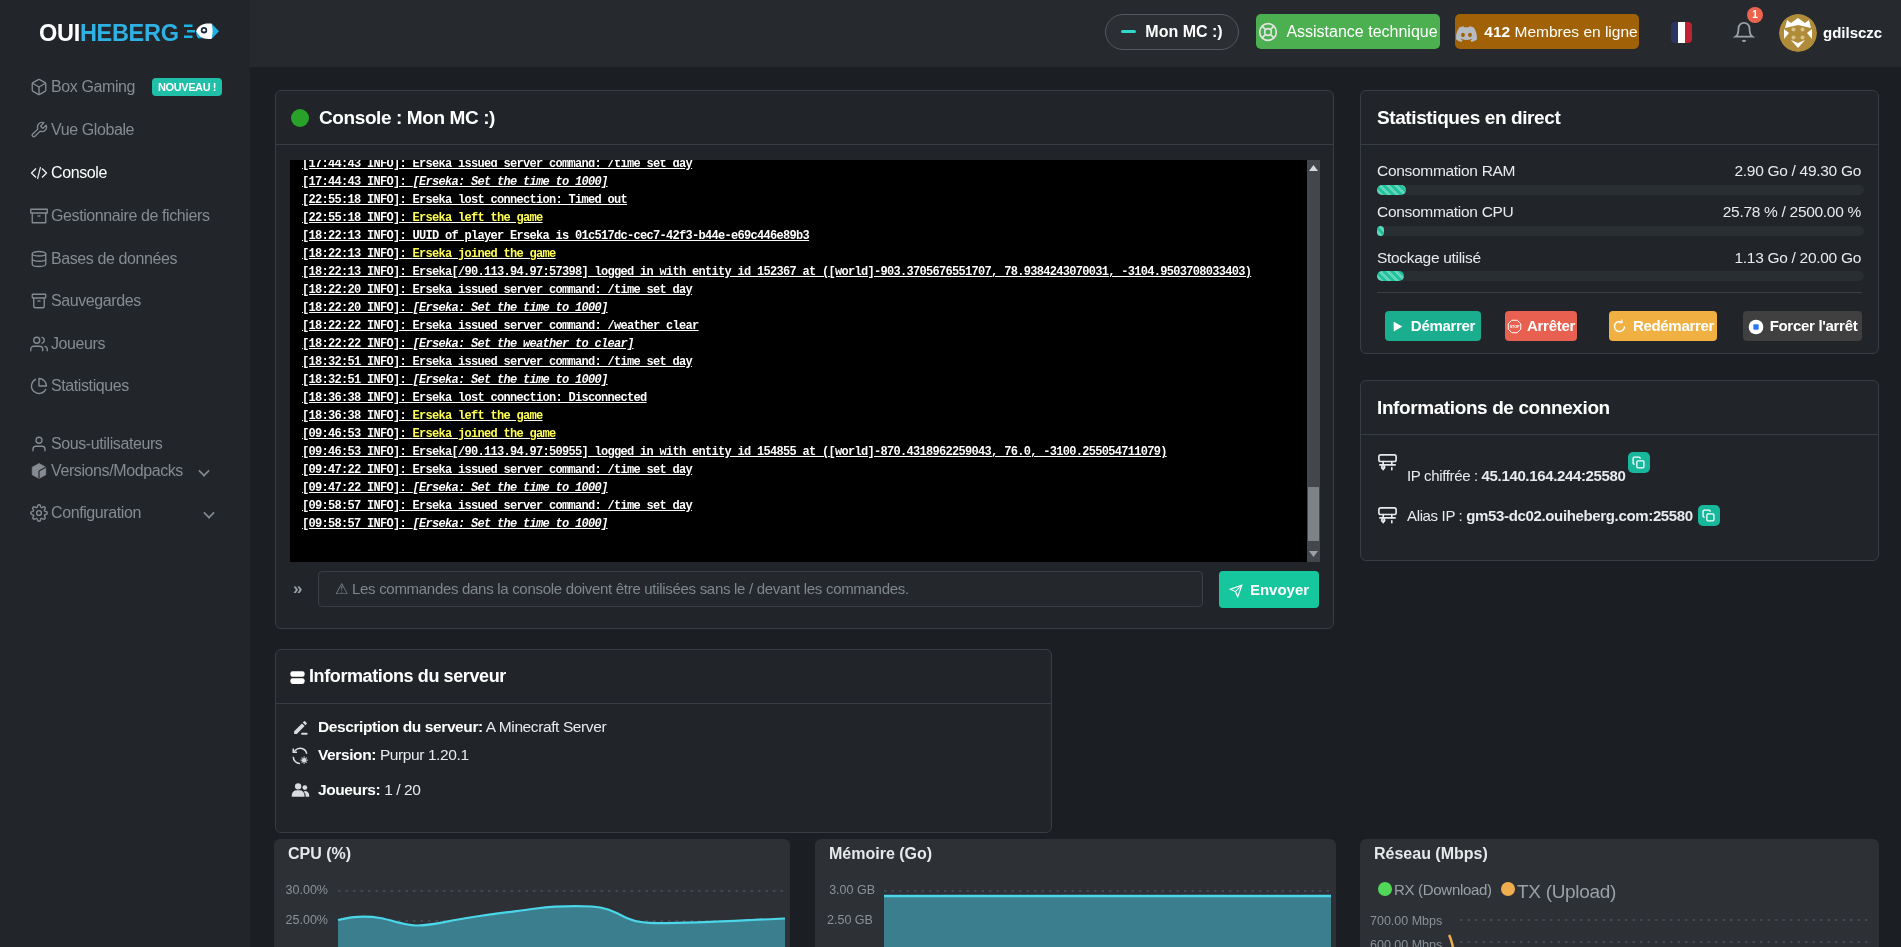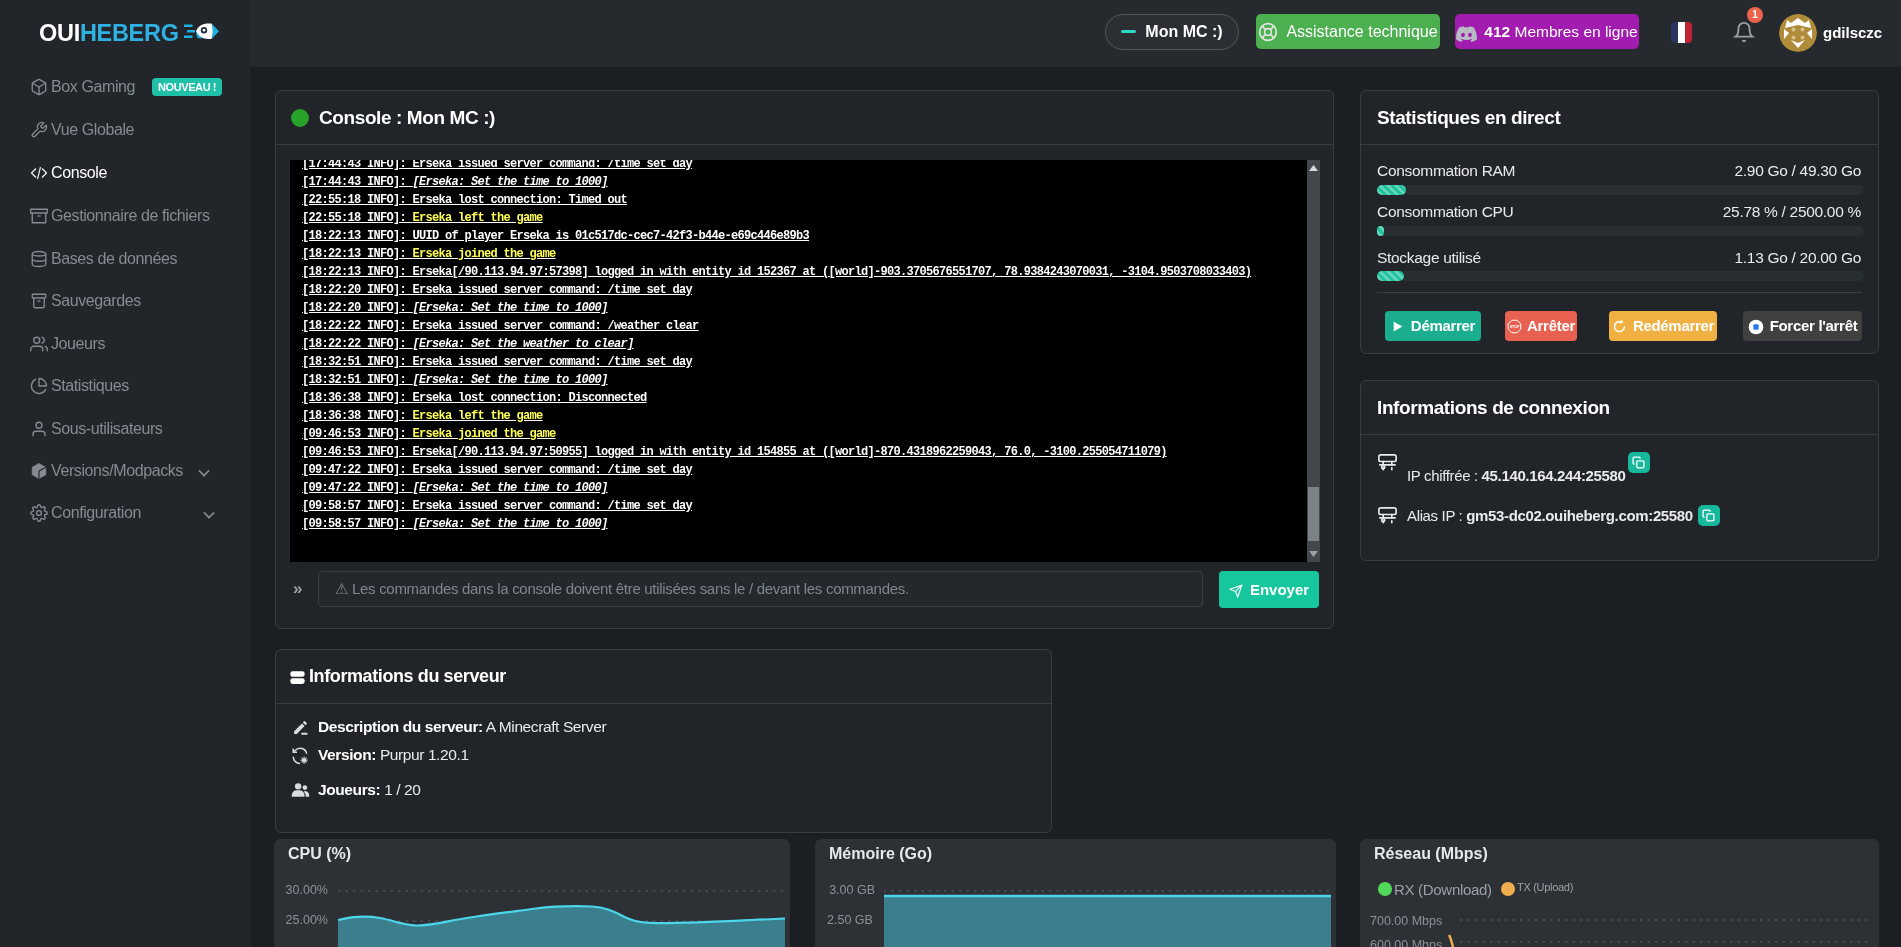--- a/index.html
+++ b/index.html
@@ -9,21 +9,21 @@
 
 #topbar { position:absolute; left:0; top:0; width:1901px; height:67px; background:#262a2e; }
 #logoarea { position:absolute; left:0; top:0; width:250px; height:67px; background:#22262a; }
 #logo { position:absolute; left:39px; top:20px; font-size:23.5px; font-weight:bold; letter-spacing:-0.3px; }
 #logo .w { color:#ffffff; } #logo .c { color:#2fb1e3; }
 
 .pill { position:absolute; left:1105px; top:14px; width:134px; height:36px; background:#2b2f34; border:1px solid #53585e; border-radius:18px; color:#fff; font-weight:bold; font-size:16px; line-height:34px; text-align:center; }
 .pill .dash { display:inline-block; width:15px; height:3px; background:#2fd9c8; border-radius:2px; vertical-align:middle; margin-right:9px; margin-top:-3px; }
 
 .btn-green { position:absolute; left:1256px; top:14px; width:184px; height:35px; background:#4caf50; border-radius:5px; color:#fff; font-size:16px; line-height:35px; text-align:center; }
-.btn-discord { position:absolute; left:1455px; top:14px; width:184px; height:35px; background:#a21caf; border-radius:5px; color:#fff; font-size:15.5px; line-height:35px; text-align:center; }
+.btn-discord { position:absolute; left:1455px; top:14px; width:184px; height:35px; background:#a16207; border-radius:5px; color:#fff; font-size:15.5px; line-height:35px; text-align:center; }
 
 #flag { position:absolute; left:1671px; top:22px; width:21px; height:21px; border-radius:4px; overflow:hidden; }
 #flag div { float:left; width:7px; height:21px; }
 
 #bellwrap { position:absolute; left:1733px; top:21px; }
 #badge { position:absolute; left:1747px; top:7px; width:16px; height:16px; background:#ec644d; border-radius:50%; color:#fff; font-size:10px; font-weight:bold; text-align:center; line-height:16px; }
 #avatar { position:absolute; left:1779px; top:14px; width:38px; height:38px; border-radius:50%; overflow:hidden; }
 #username { position:absolute; left:1823px; top:24px; color:#fff; font-weight:bold; font-size:15px; }
 
 
@@ -180,21 +180,21 @@
       </svg>
       <span class="lbl">Joueurs</span>
     </div>
   <div class="mitem" style="top:308px;">
       <svg width="18" height="18" viewBox="0 0 24 24" fill="none" stroke="#848b92" stroke-width="1.8" stroke-linejoin="round">
         <path d="M21.21 15.89A10 10 0 1 1 8 2.83"></path>
         <path d="M22 12A10 10 0 0 0 12 2v10z"></path>
       </svg>
       <span class="lbl">Statistiques</span>
     </div>
-  <div class="mitem" style="top:351px;padding-left:39px;">
+  <div class="mitem" style="top:366px;padding-left:39px;">
       <svg width="18" height="18" viewBox="0 0 24 24" fill="none" stroke="#848b92" stroke-width="1.8" stroke-linecap="round">
         <path d="M20 21v-2a4 4 0 0 0-4-4H8a4 4 0 0 0-4 4v2"></path>
         <circle cx="12" cy="7" r="4"></circle>
       </svg>
       <span class="lbl">Sous-utilisateurs</span>
     </div>
   <div class="mitem" style="top:393px;">
       <svg width="18" height="18" viewBox="0 0 24 24" fill="#848b92" stroke="#848b92" stroke-width="1" stroke-linejoin="round">
         <path d="M12 2 3 7v10l9 5 9-5V7z"></path>
         <path d="M12 12v10" stroke="#22262a" stroke-width="1.5"></path>
@@ -379,20 +379,20 @@
     <path d="M69,52 L516,52" stroke="#43484e" stroke-width="2" stroke-dasharray="2.5 5" fill="none"></path>
     <path d="M69,57 L516,57 L516,108 L69,108 Z" fill="#3b7f8e"></path>
     <path d="M69,57 L516,57" fill="none" stroke="#4bd6ea" stroke-width="2.5"></path>
   </svg>
 </div>
 <div class="chart" id="netchart" style="left:1360px; width:519px;">
   <div class="title">Réseau (Mbps)</div>
   <span style="position:absolute; left:18px; top:43px; width:14px; height:14px; border-radius:50%; background:#52d858;"></span>
   <span style="position:absolute; left:34px; top:42px; color:#9aa0a8; font-size:15px; letter-spacing:-0.3px;">RX (Download)</span>
   <span style="position:absolute; left:141px; top:43px; width:14px; height:14px; border-radius:50%; background:#f0ad4e;"></span>
-  <span style="position:absolute; left:157px; top:42px; color:#9aa0a8; font-size:11px; letter-spacing:-0.3px;">TX (Upload)</span>
+  <span style="position:absolute; left:157px; top:42px; color:#9aa0a8; font-size:19px; letter-spacing:-0.3px;">TX (Upload)</span>
   <div class="ylab" style="left:10px; top:75px;">700.00 Mbps</div>
   <div class="ylab" style="left:10px; top:99px;">600.00 Mbps</div>
   <svg style="position:absolute; left:0; top:0;" width="519" height="108" viewBox="0 0 519 108">
     <path d="M100,81 L509,81 M100,103 L509,103" stroke="#43484e" stroke-width="2" stroke-dasharray="2.5 5" fill="none"></path>
     <path d="M93,108 C91,101 91,99 89,96" fill="none" stroke="#f0ad4e" stroke-width="2.5"></path>
   </svg>
 </div>
 
 </body></html>

